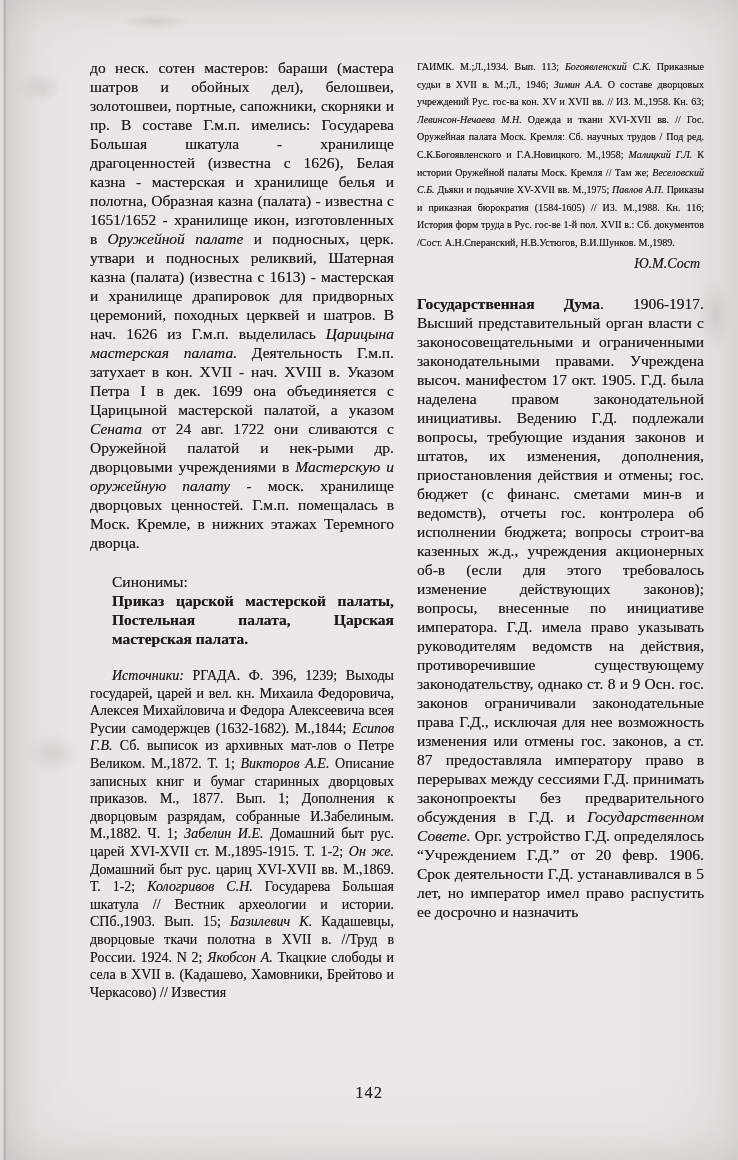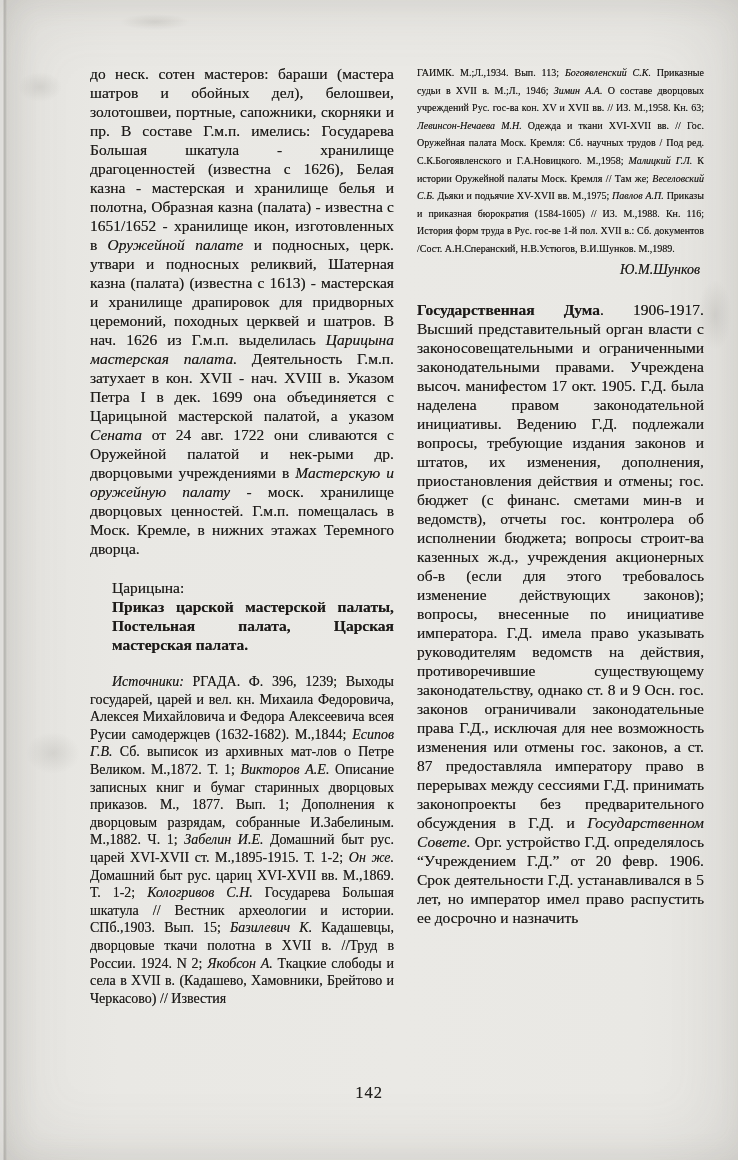--- a/index.html
+++ b/index.html
@@ -24,21 +24,21 @@
   .smudge{
     position:absolute;border-radius:50%;pointer-events:none;
     background:radial-gradient(closest-side, rgba(122,120,114,.16), rgba(122,120,114,0));
   }
   .smudge.s1{left:18px;top:72px;width:44px;height:30px;}
   .smudge.s2{left:26px;top:732px;width:54px;height:42px;}
   .smudge.s3{left:698px;top:280px;width:34px;height:70px;}
   .smudge.s4{left:120px;top:14px;width:70px;height:16px;}
 
   .col{
-    position:absolute;top:64px;height:1004px;overflow:hidden;
+    position:absolute;top:58px;height:1004px;overflow:hidden;
     font-size:15.5px;line-height:19px;
     color:#1d1b19;
     text-align:justify;
     hyphens:auto;-webkit-hyphens:auto;
     text-shadow:0 0 .4px rgba(32,30,28,.65);
   }
   .col-left{left:90px;width:304px;}
   .col-right{left:417px;width:287px;}
 
   .block{margin:0;padding:0;}
@@ -64,27 +64,27 @@
 <body>
 
 <div class="scan">
   <div class="smudge s1"></div>
   <div class="smudge s2"></div>
   <div class="smudge s3"></div>
   <div class="smudge s4"></div>
 
   <section class="col col-left">
       <p class="block continuation"><span class="run-n">до неск. сотен мастеров: бараши (мастера шатров и обойных дел), белошвеи, золотошвеи, портные, сапожники, скорняки и пр. В составе Г.м.п. имелись: Государева Большая шкатула - хранилище драгоценностей (известна с 1626), Белая казна - мастерская и хранилище белья и полотна, Образная казна (палата) - известна с 1651/1652 - хранилище икон, изготовленных в </span><span class="run-i">Оружейной палате</span><span class="run-n"> и подносных, церк. утвари и подносных реликвий, Шатерная казна (палата) (известна с 1613) - мастерская и хранилище драпировок для придворных церемоний, походных церквей и шатров. В нач. 1626 из Г.м.п. выделилась </span><span class="run-i">Царицына мастерская палата.</span><span class="run-n"> Деятельность Г.м.п. затухает в кон. XVII - нач. XVIII в. Указом Петра I в дек. 1699 она объединяется с Царицыной мастерской палатой, а указом </span><span class="run-i">Сената</span><span class="run-n"> от 24 авг. 1722 они сливаются с Оружейной палатой и нек-рыми др. дворцовыми учреждениями в </span><span class="run-i">Мастерскую и оружейную палату</span><span class="run-n"> - моск. хранилище дворцовых ценностей. Г.м.п. помещалась в Моск. Кремле, в нижних этажах Теремного дворца.</span></p>
-      <p class="block synonyms-label"><span class="run-n">Царицына:</span></p>
+      <p class="block synonyms-label"><span class="run-n">Синонимы:</span></p>
       <p class="block synonyms"><span class="run-b">Приказ царской мастерской палаты, Постельная палата, Царская мастерская палата.</span></p>
       <p class="block sources"><span class="run-i">Источники:</span><span class="run-n"> РГАДА. Ф. 396, 1239; Выходы государей, царей и вел. кн. Михаила Федоровича, Алексея Михайловича и Федора Алексеевича всея Русии самодержцев (1632-1682). М.,1844; </span><span class="run-i">Есипов Г.В.</span><span class="run-n"> Сб. выписок из архивных мат-лов о Петре Великом. М.,1872. Т. 1; </span><span class="run-i">Викторов А.Е.</span><span class="run-n"> Описание записных книг и бумаг старинных дворцовых приказов. М., 1877. Вып. 1; Дополнения к дворцовым разрядам, собранные И.Забелиным. М.,1882. Ч. 1; </span><span class="run-i">Забелин И.Е.</span><span class="run-n"> Домашний быт рус. царей XVI-XVII ст. М.,1895-1915. Т. 1-2; </span><span class="run-i">Он же.</span><span class="run-n"> Домашний быт рус. цариц XVI-XVII вв. М.,1869. Т. 1-2; </span><span class="run-i">Кологривов С.Н.</span><span class="run-n"> Государева Большая шкатула // Вестник археологии и истории. СПб.,1903. Вып. 15; </span><span class="run-i">Базилевич К.</span><span class="run-n"> Кадашевцы, дворцовые ткачи полотна в XVII в. //Труд в России. 1924. N 2; </span><span class="run-i">Якобсон А.</span><span class="run-n"> Ткацкие слободы и села в XVII в. (Кадашево, Хамовники, Брейтово и Черкасово) // Известия</span></p>
     </section>
 
   <section class="col col-right">
       <p class="block sources-continuation"><span class="run-n">ГАИМК. М.;Л.,1934. Вып. 113; </span><span class="run-i">Богоявленский С.К.</span><span class="run-n"> Приказные судьи в XVII в. М.;Л., 1946; </span><span class="run-i">Зимин А.А.</span><span class="run-n"> О составе дворцовых учреждений Рус. гос-ва кон. XV и XVII вв. // ИЗ. М.,1958. Кн. 63; </span><span class="run-i">Левинсон-Нечаева М.Н.</span><span class="run-n"> Одежда и ткани XVI-XVII вв. // Гос. Оружейная палата Моск. Кремля: Сб. научных трудов / Под ред. С.К.Богоявленского и Г.А.Новицкого. М.,1958; </span><span class="run-i">Малицкий Г.Л.</span><span class="run-n"> К истории Оружейной палаты Моск. Кремля // Там же; </span><span class="run-i">Веселовский С.Б.</span><span class="run-n"> Дьяки и подьячие XV-XVII вв. М.,1975; </span><span class="run-i">Павлов А.П.</span><span class="run-n"> Приказы и приказная бюрократия (1584-1605) // ИЗ. М.,1988. Кн. 116; История форм труда в Рус. гос-ве 1-й пол. XVII в.: Сб. документов /Сост. А.Н.Сперанский, Н.В.Устюгов, В.И.Шунков. М.,1989.</span></p>
-      <p class="block signature"><span class="run-i">Ю.М.Шунков</span></p>
+      <p class="block signature"><span class="run-i">Ю.М.Сост</span></p>
       <p class="block entry"><span class="run-b">Государственная Дума</span><span class="run-n">. 1906-1917. Высший представительный орган власти с законосовещательными и ограниченными законодательными правами. Учреждена высоч. манифестом 17 окт. 1905. Г.Д. была наделена правом законодательной инициативы. Ведению Г.Д. подлежали вопросы, требующие издания законов и штатов, их изменения, дополнения, приостановления действия и отмены; гос. бюджет (с финанс. сметами мин-в и ведомств), отчеты гос. контролера об исполнении бюджета; вопросы строит-ва казенных ж.д., учреждения акционерных об-в (если для этого требовалось изменение действующих законов); вопросы, внесенные по инициативе императора. Г.Д. имела право указывать руководителям ведомств на действия, противоречившие существующему законодательству, однако ст. 8 и 9 Осн. гос. законов ограничивали законодательные права Г.Д., исключая для нее возможность изменения или отмены гос. законов, а ст. 87 предоставляла императору право в перерывах между сессиями Г.Д. принимать законопроекты без предварительного обсуждения в Г.Д. и </span><span class="run-i">Государственном Совете.</span><span class="run-n"> Орг. устройство Г.Д. определялось “Учреждением Г.Д.” от 20 февр. 1906. Срок деятельности Г.Д. устанавливался в 5 лет, но император имел право распустить ее досрочно и назначить</span></p>
     </section>
 
   <div class="page-number">142</div>
 
   <div class="vignette"></div>
 </div>
 
 </body></html>

